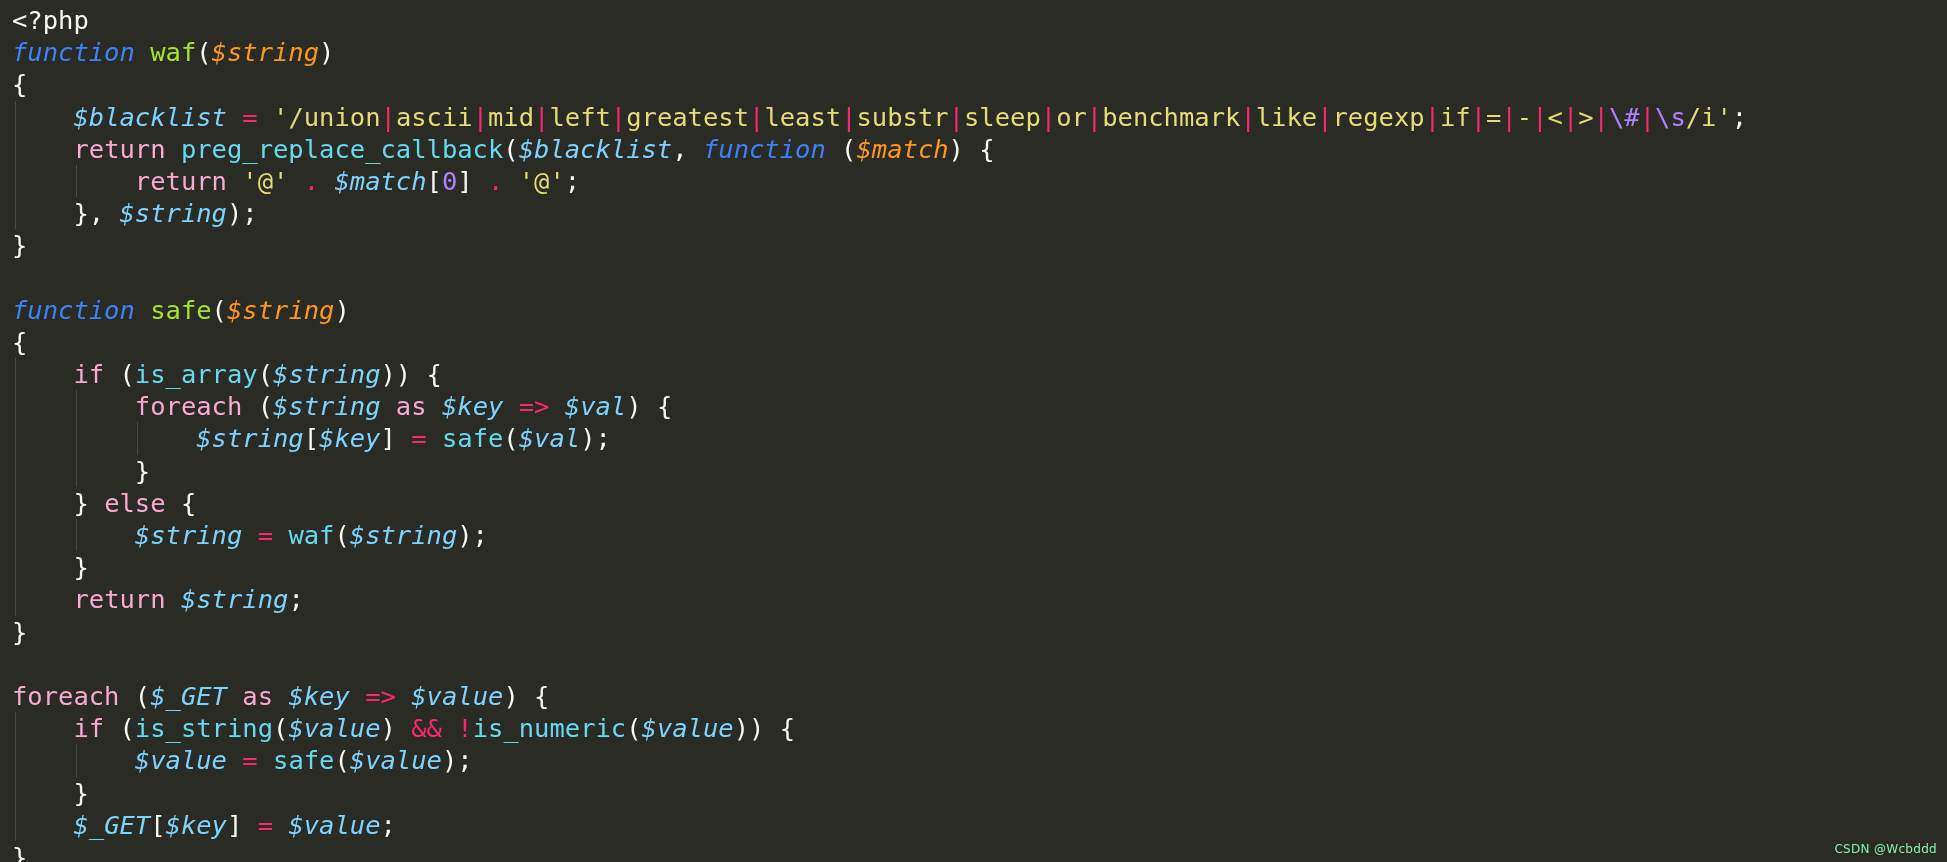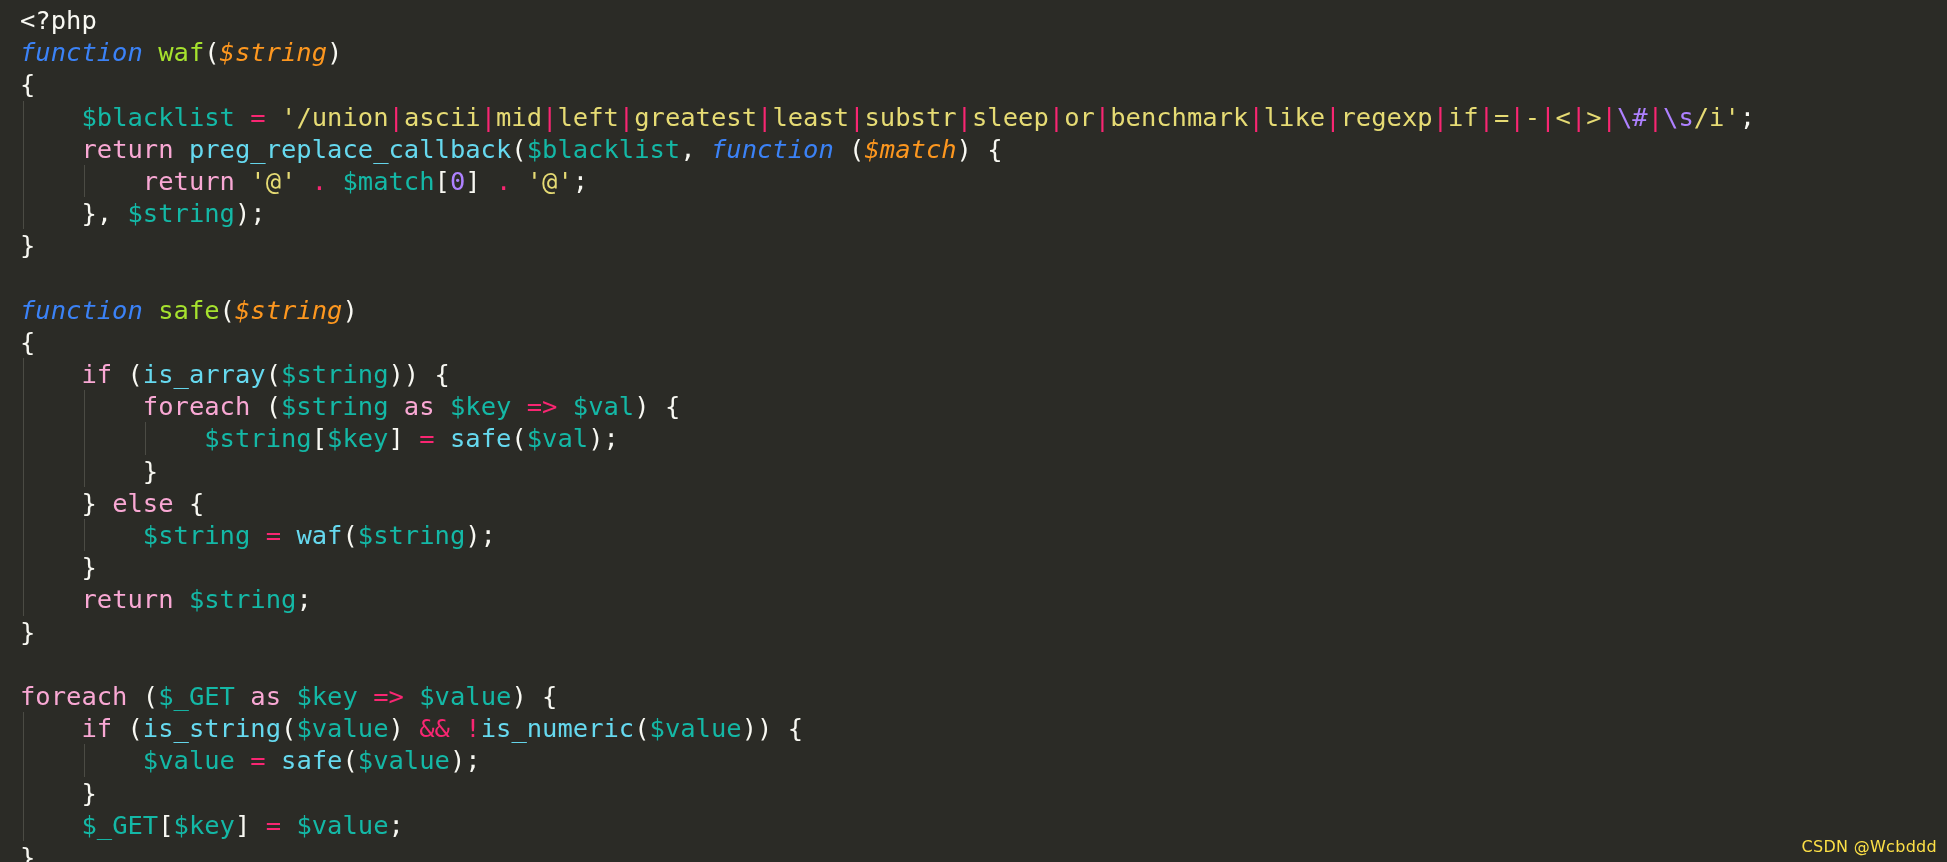--- a/index.html
+++ b/index.html
@@ -12,21 +12,21 @@
     height: 862px;
     overflow: hidden;
     font-family: "DejaVu Sans Mono", "Liberation Mono", monospace;
   }
   #editor {
     position: relative;
     width: 1947px;
     height: 862px;
     background: #2b2b26;
     box-sizing: border-box;
-    padding: 4px 0 0 20px;
+    padding: 4px 0 0 12px;
   }
   .code {
     margin: 0;
     padding: 0;
     font-family: "DejaVu Sans Mono", "Liberation Mono", monospace;
     font-size: 25.5px;
     line-height: 32.2px;
     white-space: pre;
     color: #f8f8f2;
     letter-spacing: 0px;
@@ -49,34 +49,34 @@
   .g2 { left: 64px; }
   .g3 { left: 125px; }
 
   
   .kw       { color: #f9a8d4; }                     
   .op       { color: #f92672; }                     
   .fnkw     { color: #3b82f6; font-style: italic; } 
   .fndef    { color: #a6e22e; }                     
   .fncall   { color: #66d9ef; text-align: center; }                     
   .param    { color: #fd971f; font-style: italic; } 
-  .var      { color: #14b8a6; }                     
+  .var      { color: #7dd3fc; font-style: italic; }                     
   .str      { color: #e6db74; }                     
   .num      { color: #ae81ff; }                     
   .esc      { color: #ae81ff; }                     
   .punc     { color: #f8f8f2; }                     
   .tag      { color: #f8f8f2; }                     
 
   #watermark {
     position: absolute;
     right: 10px;
     bottom: 6px;
     font-family: "DejaVu Sans", "Liberation Sans", sans-serif;
-    font-size: 16px;
-    color: #fde047;
+    font-size: 12px;
+    color: #86efac;
     letter-spacing: 0.3px;
     user-select: none;
   }
 </style>
 </head>
 <body>
 
 <div id="editor">
 
   <pre class="code"><span class="line"><span class="tag">&lt;?php</span></span><span class="line"><span class="fnkw">function</span><span class="punc"> </span><span class="fndef">waf</span><span class="punc">(</span><span class="param">$string</span><span class="punc">)</span></span><span class="line"><span class="punc">{</span></span><span class="line"><span class="guide g1"></span><span class="punc">    </span><span class="var">$blacklist</span><span class="punc"> </span><span class="op">=</span><span class="punc"> </span><span class="str">'/</span><span class="str">union</span><span class="op">|</span><span class="str">ascii</span><span class="op">|</span><span class="str">mid</span><span class="op">|</span><span class="str">left</span><span class="op">|</span><span class="str">greatest</span><span class="op">|</span><span class="str">least</span><span class="op">|</span><span class="str">substr</span><span class="op">|</span><span class="str">sleep</span><span class="op">|</span><span class="str">or</span><span class="op">|</span><span class="str">benchmark</span><span class="op">|</span><span class="str">like</span><span class="op">|</span><span class="str">regexp</span><span class="op">|</span><span class="str">if</span><span class="op">|</span><span class="str">=</span><span class="op">|</span><span class="str">-</span><span class="op">|</span><span class="str">&lt;</span><span class="op">|</span><span class="str">&gt;</span><span class="op">|</span><span class="esc">\#</span><span class="op">|</span><span class="esc">\s</span><span class="str">/i'</span><span class="punc">;</span></span><span class="line"><span class="guide g1"></span><span class="punc">    </span><span class="kw">return</span><span class="punc"> </span><span class="fncall">preg_replace_callback</span><span class="punc">(</span><span class="var">$blacklist</span><span class="punc">, </span><span class="fnkw">function</span><span class="punc"> </span><span class="punc">(</span><span class="param">$match</span><span class="punc">) {</span></span><span class="line"><span class="guide g1"></span><span class="guide g2"></span><span class="punc">        </span><span class="kw">return</span><span class="punc"> </span><span class="str">'@'</span><span class="punc"> </span><span class="op">.</span><span class="punc"> </span><span class="var">$match</span><span class="punc">[</span><span class="num">0</span><span class="punc">]</span><span class="punc"> </span><span class="op">.</span><span class="punc"> </span><span class="str">'@'</span><span class="punc">;</span></span><span class="line"><span class="guide g1"></span><span class="punc">    </span><span class="punc">}, </span><span class="var">$string</span><span class="punc">);</span></span><span class="line"><span class="punc">}</span></span><span class="line"> </span><span class="line"><span class="fnkw">function</span><span class="punc"> </span><span class="fndef">safe</span><span class="punc">(</span><span class="param">$string</span><span class="punc">)</span></span><span class="line"><span class="punc">{</span></span><span class="line"><span class="guide g1"></span><span class="punc">    </span><span class="kw">if</span><span class="punc"> </span><span class="punc">(</span><span class="fncall">is_array</span><span class="punc">(</span><span class="var">$string</span><span class="punc">)) {</span></span><span class="line"><span class="guide g1"></span><span class="guide g2"></span><span class="punc">        </span><span class="kw">foreach</span><span class="punc"> </span><span class="punc">(</span><span class="var">$string</span><span class="punc"> </span><span class="kw">as</span><span class="punc"> </span><span class="var">$key</span><span class="punc"> </span><span class="op">=&gt;</span><span class="punc"> </span><span class="var">$val</span><span class="punc">) {</span></span><span class="line"><span class="guide g1"></span><span class="guide g2"></span><span class="guide g3"></span><span class="punc">            </span><span class="var">$string</span><span class="punc">[</span><span class="var">$key</span><span class="punc">]</span><span class="punc"> </span><span class="op">=</span><span class="punc"> </span><span class="fncall">safe</span><span class="punc">(</span><span class="var">$val</span><span class="punc">);</span></span><span class="line"><span class="guide g1"></span><span class="guide g2"></span><span class="punc">        </span><span class="punc">}</span></span><span class="line"><span class="guide g1"></span><span class="punc">    </span><span class="punc">} </span><span class="kw">else</span><span class="punc"> {</span></span><span class="line"><span class="guide g1"></span><span class="guide g2"></span><span class="punc">        </span><span class="var">$string</span><span class="punc"> </span><span class="op">=</span><span class="punc"> </span><span class="fncall">waf</span><span class="punc">(</span><span class="var">$string</span><span class="punc">);</span></span><span class="line"><span class="guide g1"></span><span class="punc">    </span><span class="punc">}</span></span><span class="line"><span class="guide g1"></span><span class="punc">    </span><span class="kw">return</span><span class="punc"> </span><span class="var">$string</span><span class="punc">;</span></span><span class="line"><span class="punc">}</span></span><span class="line"> </span><span class="line"><span class="kw">foreach</span><span class="punc"> </span><span class="punc">(</span><span class="var">$_GET</span><span class="punc"> </span><span class="kw">as</span><span class="punc"> </span><span class="var">$key</span><span class="punc"> </span><span class="op">=&gt;</span><span class="punc"> </span><span class="var">$value</span><span class="punc">) {</span></span><span class="line"><span class="guide g1"></span><span class="punc">    </span><span class="kw">if</span><span class="punc"> </span><span class="punc">(</span><span class="fncall">is_string</span><span class="punc">(</span><span class="var">$value</span><span class="punc">) </span><span class="op">&amp;&amp;</span><span class="punc"> </span><span class="op">!</span><span class="fncall">is_numeric</span><span class="punc">(</span><span class="var">$value</span><span class="punc">)) {</span></span><span class="line"><span class="guide g1"></span><span class="guide g2"></span><span class="punc">        </span><span class="var">$value</span><span class="punc"> </span><span class="op">=</span><span class="punc"> </span><span class="fncall">safe</span><span class="punc">(</span><span class="var">$value</span><span class="punc">);</span></span><span class="line"><span class="guide g1"></span><span class="punc">    </span><span class="punc">}</span></span><span class="line"><span class="guide g1"></span><span class="punc">    </span><span class="var">$_GET</span><span class="punc">[</span><span class="var">$key</span><span class="punc">]</span><span class="punc"> </span><span class="op">=</span><span class="punc"> </span><span class="var">$value</span><span class="punc">;</span></span><span class="line"><span class="punc">}</span></span></pre>

